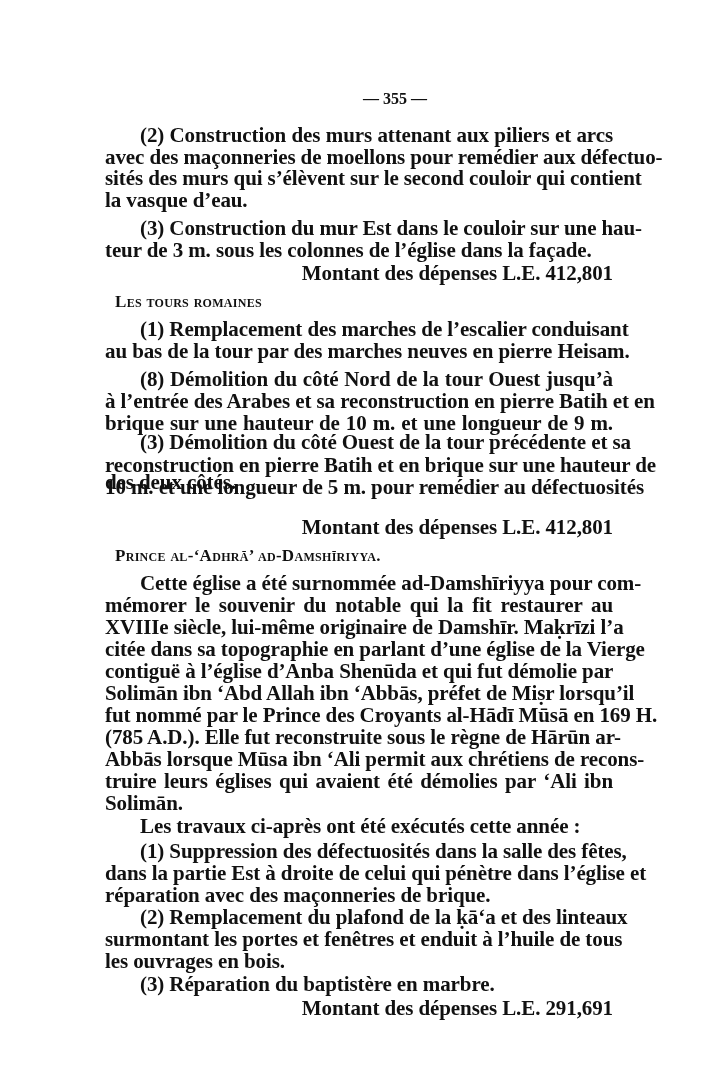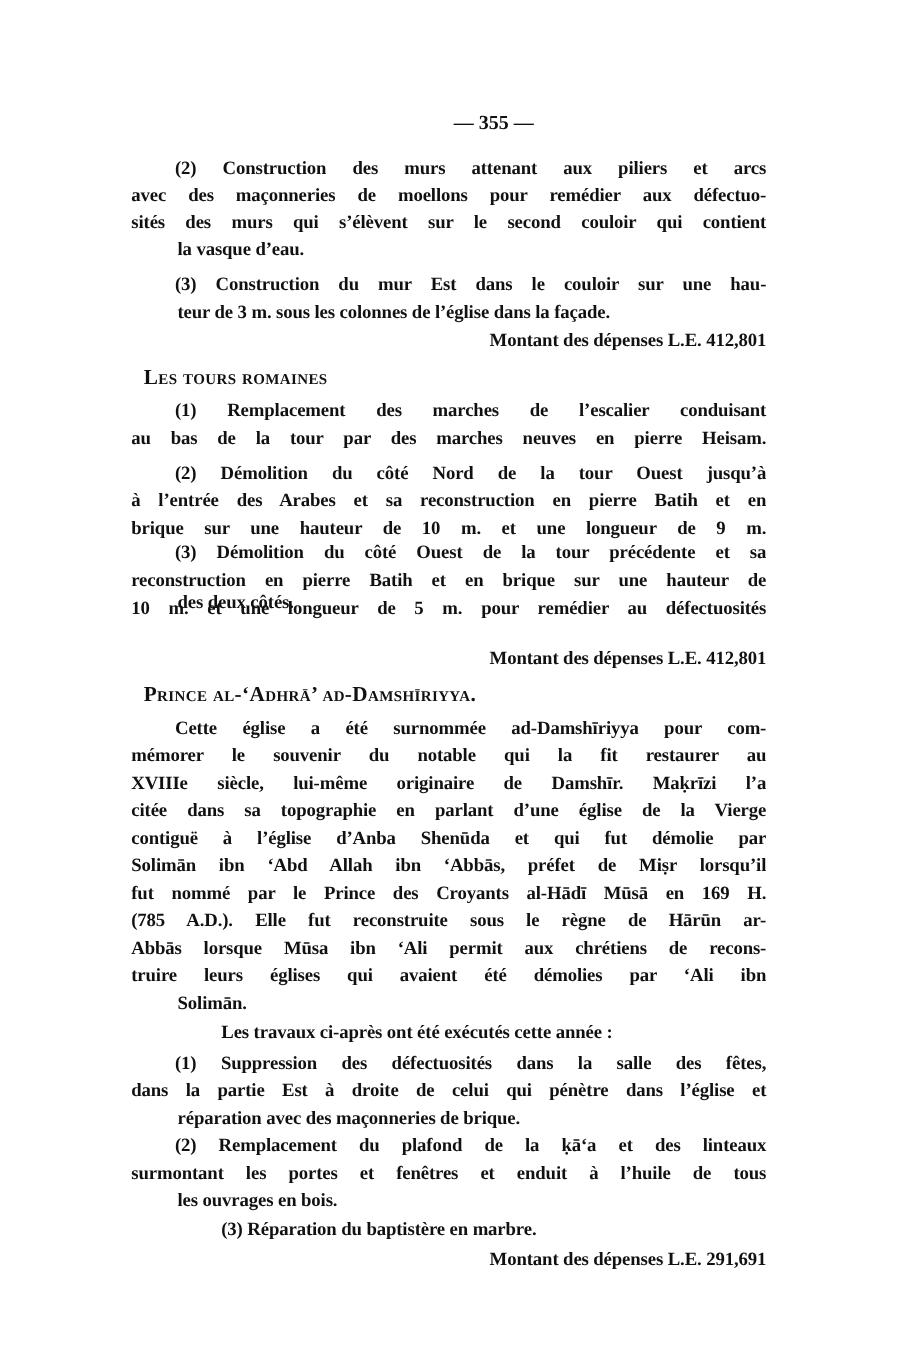--- a/index.html
+++ b/index.html
@@ -1,20 +1,20 @@
 <!DOCTYPE html>
 <html><head>
 <meta charset="utf-8">
 <style>
   html, body { margin:0; padding:0; background:#ffffff; }
   body { width:720px; height:1082px; position:relative; overflow:hidden;
          font-family:"Liberation Serif","DejaVu Serif",serif; color:#111; }
-  .line { position:absolute; left:105px; width:508px; font-size:15px; line-height:22px;
+  .line { position:absolute; left:105px; width:508px; font-size:21px; line-height:22px;
           white-space:nowrap; text-align:justify; text-align-last:justify; font-weight:bold; letter-spacing:-0.1px; }
-  .line.last { text-align-last:left;margin-left:37px; }
+  .line.last { text-align-last:left; }
   .line.indent { left:140px; width:473px; }
   .line.right { text-align-last:right; }
   .pagenum { position:absolute; top:90px; left:0; width:720px; text-align:center;
              font-size:16px; font-weight:bold;padding-left:35px; }
   .heading { position:absolute; left:115px; font-size:17px; font-weight:bold; font-variant:small-caps; letter-spacing:0.3px; }
 </style>
 </head>
 <body>
 
 <div class="pagenum">— 355 —</div>
@@ -25,21 +25,21 @@
 <div class="line last" style="top:189px">la vasque d’eau.</div>
 
 <div class="line indent" style="top:217px">(3) Construction du mur Est dans le couloir sur une hau-</div>
 <div class="line last" style="top:239px">teur de 3 m. sous les colonnes de l’église dans la façade.</div>
 <div class="line right" style="top:262px">Montant des dépenses L.E. 412,801</div>
 
 <div class="heading" style="top:292px">Les tours romaines</div>
 <div class="line indent" style="top:318px">(1) Remplacement des marches de l’escalier conduisant</div>
 <div class="line" style="top:340px">au bas de la tour par des marches neuves en pierre Heisam.</div>
 
-<div class="line indent" style="top:368px">(2) Démolition du côté Nord de la tour Ouest jusqu’à</div>
+<div class="line indent" style="top:368px">(8) Démolition du côté Nord de la tour Ouest jusqu’à</div>
 <div class="line" style="top:390px">à l’entrée des Arabes et sa reconstruction en pierre Batih et en</div>
 <div class="line" style="top:412px">brique sur une hauteur de 10 m. et une longueur de 9 m.</div>
 
 <div class="line indent" style="top:431px">(3) Démolition du côté Ouest de la tour précédente et sa</div>
 <div class="line" style="top:454px">reconstruction en pierre Batih et en brique sur une hauteur de</div>
 <div class="line" style="top:476px">10 m. et une longueur de 5 m. pour remédier au défectuosités</div>
 <div class="line last" style="top:471px">des deux côtés.</div>
 <div class="line right" style="top:516px">Montant des dépenses L.E. 412,801</div>
 
 <div class="heading" style="top:546px">Prince al-‘Adhrā’ ad-Damshīriyya.</div>

